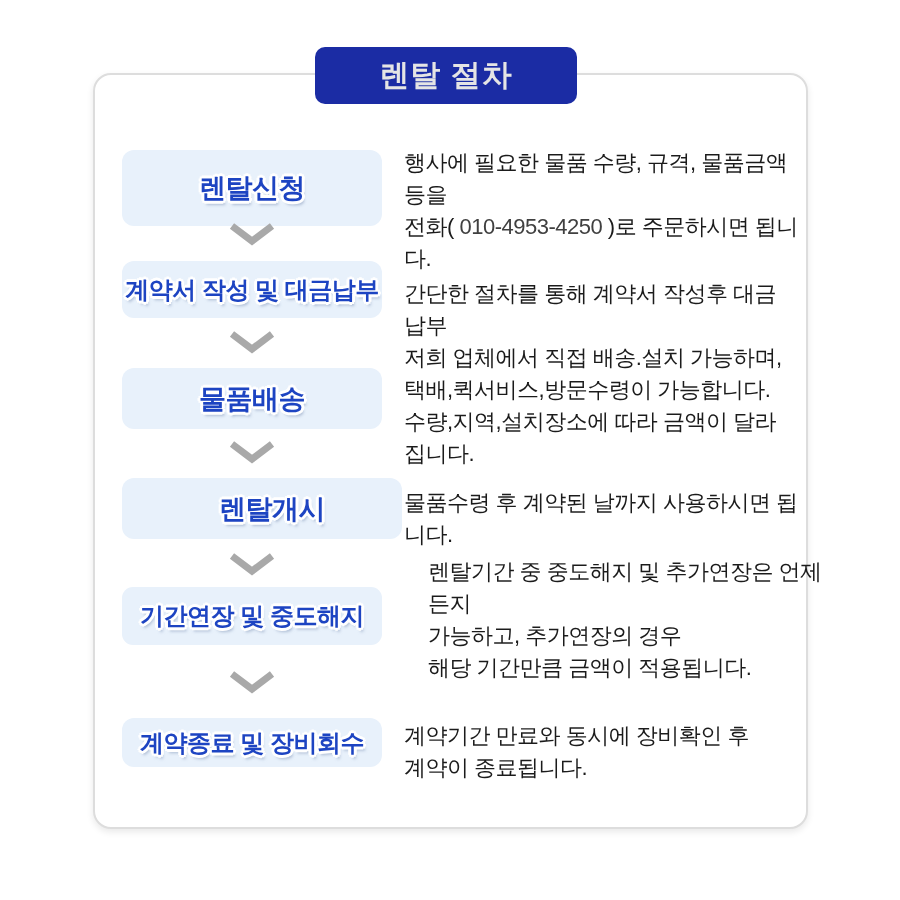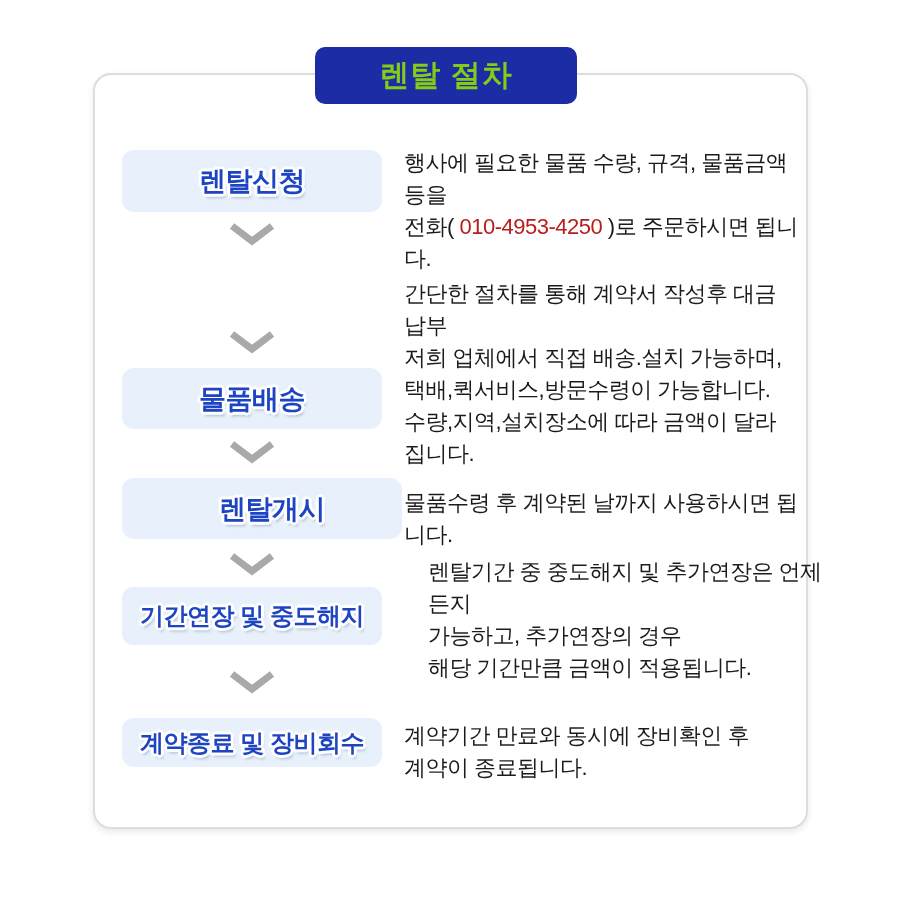--- a/index.html
+++ b/index.html
@@ -29,21 +29,21 @@
     width: 262px;
     height: 57px;
     background: #1b2ca4;
     border-radius: 10px;
     display: flex;
     align-items: center;
     justify-content: center;
     z-index: 3;
   }
   .title-text {
-    color: #84cc16;
+    color: #e5e5e5;
     font-size: 30px;
     font-weight: bold;
     letter-spacing: 1px;
   }
   .step-box {
     position: absolute;
     left: 122px;
     width: 260px;
     background: #e8f1fb;
     border-radius: 12px;
@@ -57,21 +57,21 @@
     font-weight: bold;
     white-space: nowrap;
     letter-spacing: -0.5px;
     text-shadow:
       -2px -2px 0 #fff, -2px 2px 0 #fff, 2px -2px 0 #fff, 2px 2px 0 #fff,
       -3px 0 0 #fff, 3px 0 0 #fff, 0 -3px 0 #fff, 0 3px 0 #fff,
       2px 4px 3px rgba(130,150,185,0.65);
   }
   .fs-lg { font-size: 27px; }
   .fs-md { font-size: 24px; }
-  .s1 { top: 150px; height: 62px; }
+  .s1 { top: 150px; height: 76px; }
   .s2 { top: 261px; height: 57px; }
   .s3 { top: 368px; height: 61px; }
   .s4 { top: 478px; height: 61px; padding-left: 20px; }
   .s5 { top: 587px; height: 58px; border-radius: 11px; }
   .s6 { top: 718px; height: 49px; }
   .chevron {
     position: absolute;
     left: 229px;
     width: 46px;
     height: 23px;
@@ -91,21 +91,21 @@
     color: #1b1b1b;
     letter-spacing: -0.5px;
     z-index: 2;
   }
   .d1 { top: 147px; }
   .d2 { top: 268px; margin-top: 10px; }
   .d3 { top: 342px; }
   .d4 { top: 487px; }
   .d5 { top: 556px; margin-left: 24px; }
   .d6 { top: 720px; }
-  .phone { color: #b91c1c; }
+  .phone { color: #404040; }
 </style>
 </head>
 <body>
 
 <div class="page">
 
   <div class="frame"></div>
 
   <div class="title-box">
     <span class="title-text">렌탈 절차</span>
@@ -116,20 +116,23 @@
   </div>
   <div class="desc d1">
     <div class="desc-line">행사에 필요한 물품 수량, 규격, 물품금액 등을</div>
     <div class="desc-line"><span>전화( </span><span class="phone">010-4953-4250</span><span> )로 주문하시면 됩니다.</span></div>
   </div>
 
   <svg class="chevron c1" viewBox="0 0 46 23">
     <path d="M3 3 L23 18 L43 3" fill="none" stroke="#a9a9a9" stroke-width="7"></path>
   </svg>
 
+  <div class="step-box s2">
+    <span class="step-label fs-md">계약서 작성 및 대금납부</span>
+  </div>
   <div class="desc d2">
     <div class="desc-line">간단한 절차를 통해 계약서 작성후 대금 납부</div>
   </div>
 
   <svg class="chevron c2" viewBox="0 0 46 23">
     <path d="M3 3 L23 18 L43 3" fill="none" stroke="#a9a9a9" stroke-width="7"></path>
   </svg>
 
   <div class="step-box s3">
     <span class="step-label fs-lg">물품배송</span>

